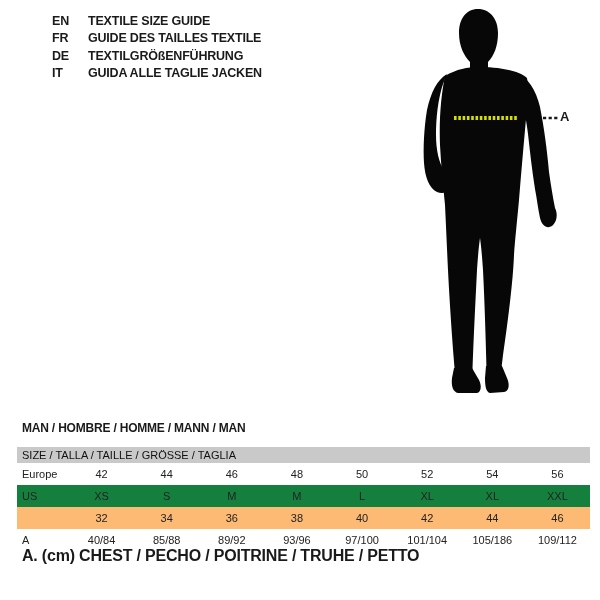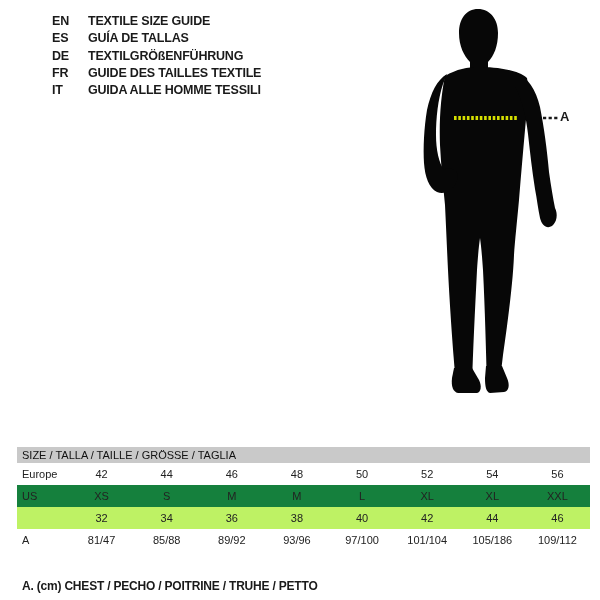--- a/index.html
+++ b/index.html
@@ -18,67 +18,64 @@
   .figure-wrap svg{position:absolute;left:0;top:0;}
   .measure-label{position:absolute;left:165px;top:109px;font-size:13px;font-weight:600;}
   
   .section-title{position:absolute;left:22px;top:421px;font-size:12px;font-weight:700;letter-spacing:-0.2px;}
   
   table.size-table{position:absolute;left:17px;top:447px;width:573px;border-collapse:collapse;table-layout:fixed;}
   table.size-table th{height:14px;font-size:11px;font-weight:400;text-align:left;padding:1px 0 1px 5px;color:#111;}
   table.size-table td{height:22px;font-size:11px;font-weight:400;text-align:center;vertical-align:middle;color:#222;padding:0;}
   table.size-table td.lbl{text-align:left;padding-left:5px;}
   
-  .footnote{position:absolute;left:22px;top:547px;font-size:12px;font-weight:700;letter-spacing:-0.2px;margin-top:32px;}
+  .footnote{position:absolute;left:22px;top:547px;font-size:16px;font-weight:700;letter-spacing:-0.2px;}
 </style>
 </head>
 <body>
 
 <div class="canvas">
 
   <div class="lang-block">
     <div class="lang-row">
       <span class="lang-code">EN</span>
       <span class="lang-name">TEXTILE SIZE GUIDE</span>
     </div>
     <div class="lang-row">
-      <span class="lang-code">ES</span>
-      <span class="lang-name">GUÍA DE TALLAS</span>
+      <span class="lang-code">FR</span>
+      <span class="lang-name">GUIDE DES TAILLES TEXTILE</span>
     </div>
     <div class="lang-row">
       <span class="lang-code">DE</span>
       <span class="lang-name">TEXTILGRÖßENFÜHRUNG</span>
     </div>
     <div class="lang-row">
-      <span class="lang-code">FR</span>
-      <span class="lang-name">GUIDE DES TAILLES TEXTILE</span>
-    </div>
-    <div class="lang-row">
       <span class="lang-code">IT</span>
-      <span class="lang-name">GUIDA ALLE HOMME TESSILI</span>
+      <span class="lang-name">GUIDA ALLE TAGLIE JACKEN</span>
     </div>
   </div>
 
 
   <div class="figure-wrap">
     <svg width="205" height="410" viewBox="0 0 205 410">
       <g>
         <path d="M 83,9 C 71,9 64,19 64,33 C 64,46 69,56 75,62 L 75,71 L 93,71 L 93,62 C 99,56 103,46 103,33 C 103,19 95,9 83,9 Z" fill="#070707"></path>
         <path d="M 50,76 C 62,69 72,67 84,67 C 98,67 122,69 132,78 C 134,90 132,110 130,130 C 128,152 126,175 124,200 C 122,222 120,240 119,255 C 118,282 113,320 108,355 L 106,372 L 106,386 L 92,386 C 91,350 90,310 88,270 C 87,255 86,245 85,238 C 84,245 83,255 82,270 C 80,310 78,350 77,386 L 60,386 L 60,372 C 58,350 55,310 53,270 C 52,250 51,225 50,205 C 48,185 46,165 45,145 C 44,120 46,95 50,76 Z" fill="#070707"></path>
         <path d="M 52,74 C 42,80 36,92 32,110 C 29,128 28,148 29,163 C 30,177 34,188 42,192 C 49,195 57,191 61,183 C 63,179 63,174 61,171 C 57,168 52,167 49,170 C 44,163 41,150 41,135 C 41,118 43,99 48,84 Z" fill="#070707"></path>
         <path d="M 120,72 C 133,77 141,90 145,107 C 149,127 152,150 154,172 C 156,186 158,198 160,208 C 163,214 162,222 157,226 C 152,229 147,226 145,218 C 143,209 142,199 140,189 C 137,170 135,152 133,134 C 131,116 127,99 120,87 Z" fill="#070707"></path>
         <path d="M 59,368 L 77,368 L 84,380 C 87,386 86,392 82,393 L 63,393 C 58,392 56,386 57,378 Z" fill="#070707"></path>
         <path d="M 91,366 L 107,366 L 112,378 C 115,385 114,391 109,392 L 95,393 C 91,392 90,386 90,378 Z" fill="#070707"></path>
       </g>
       <line x1="59" y1="118" x2="122" y2="118" stroke-width="4" stroke-dasharray="2.6 1.7" stroke="#d6e000"></line>
       <line x1="148" y1="118" x2="163" y2="118" stroke-width="2.4" stroke-dasharray="3.2 2.4" stroke="#1a1a1a"></line>
     </svg>
     <span class="measure-label">A</span>
   </div>
 
+  <div class="section-title">MAN / HOMBRE / HOMME / MANN / MAN</div>
 
   <table class="size-table">
     <colgroup>
       <col style="width:52px">
       <col>
         <col>
         <col>
         <col>
         <col>
         <col>
@@ -106,34 +103,34 @@
         <td class="lbl">US</td>
         <td>XS</td>
         <td>S</td>
         <td>M</td>
         <td>M</td>
         <td>L</td>
         <td>XL</td>
         <td>XL</td>
         <td>XXL</td>
       </tr>
-      <tr style="background:#bef264">
+      <tr style="background:#fdba74">
         <td class="lbl"></td>
         <td>32</td>
         <td>34</td>
         <td>36</td>
         <td>38</td>
         <td>40</td>
         <td>42</td>
         <td>44</td>
         <td>46</td>
       </tr>
       <tr>
         <td class="lbl">A</td>
-        <td>81/47</td>
+        <td>40/84</td>
         <td>85/88</td>
         <td>89/92</td>
         <td>93/96</td>
         <td>97/100</td>
         <td>101/104</td>
         <td>105/186</td>
         <td>109/112</td>
       </tr>
     </tbody>
   </table>

